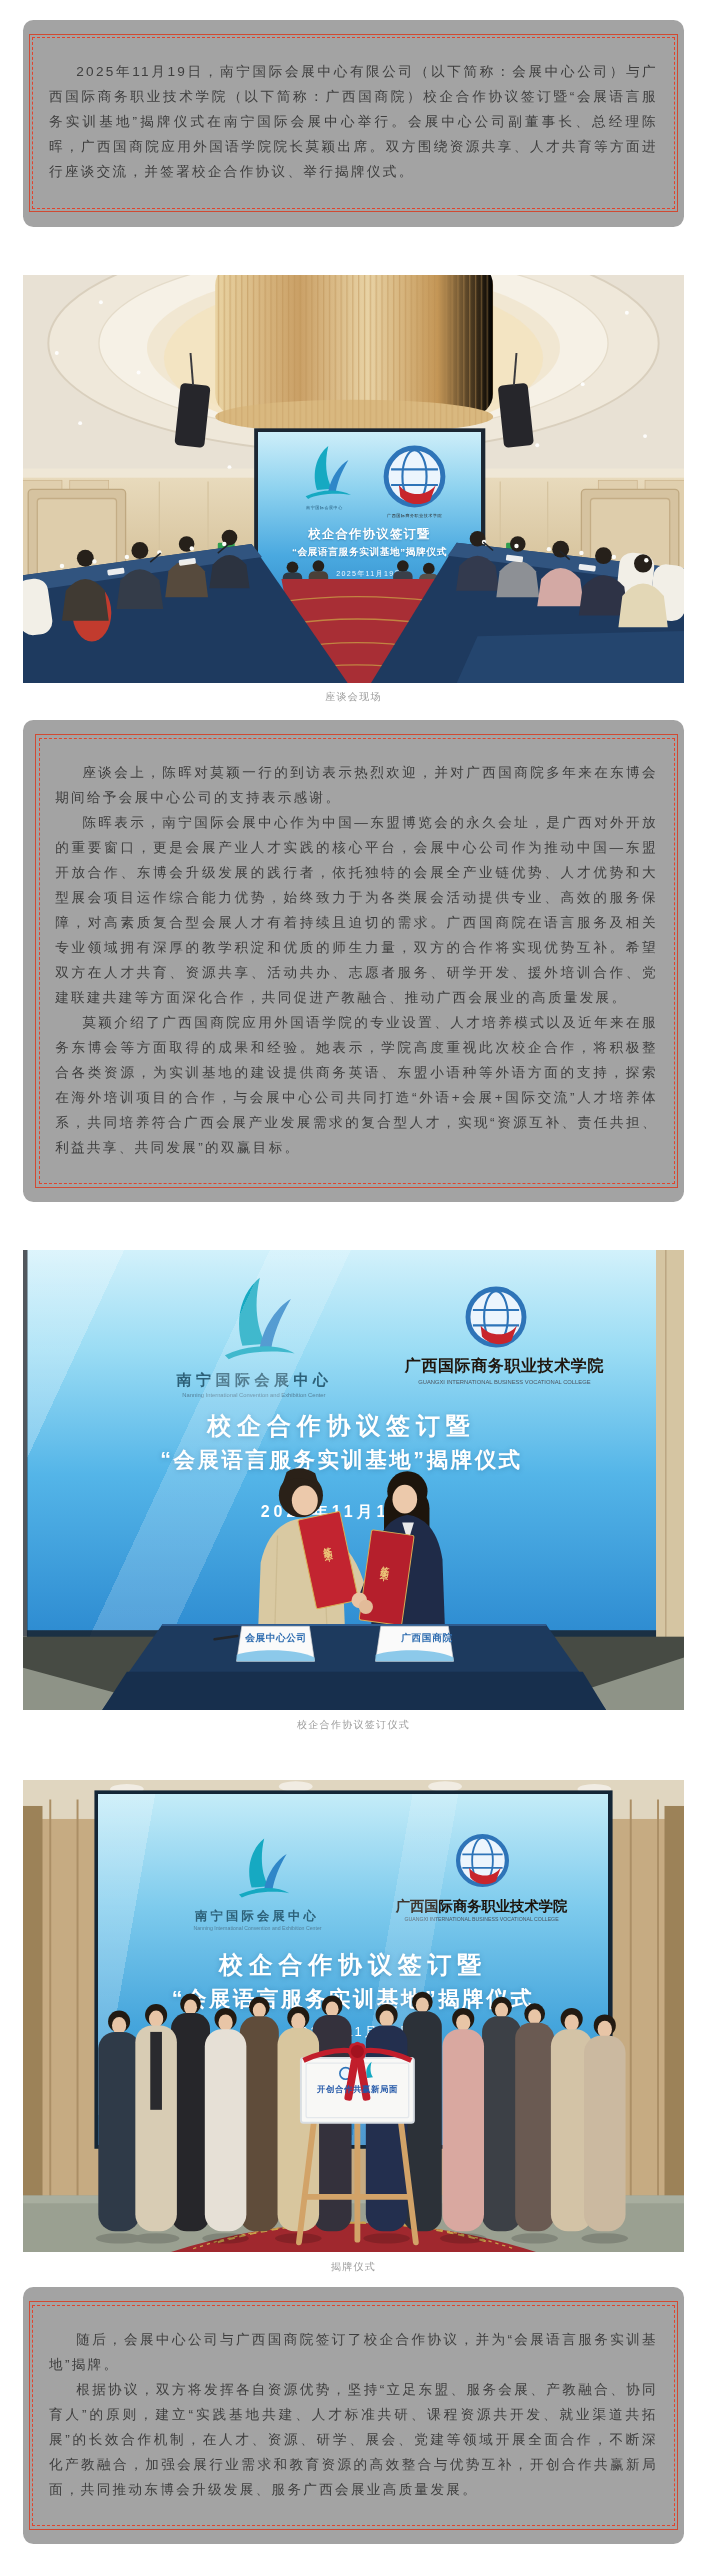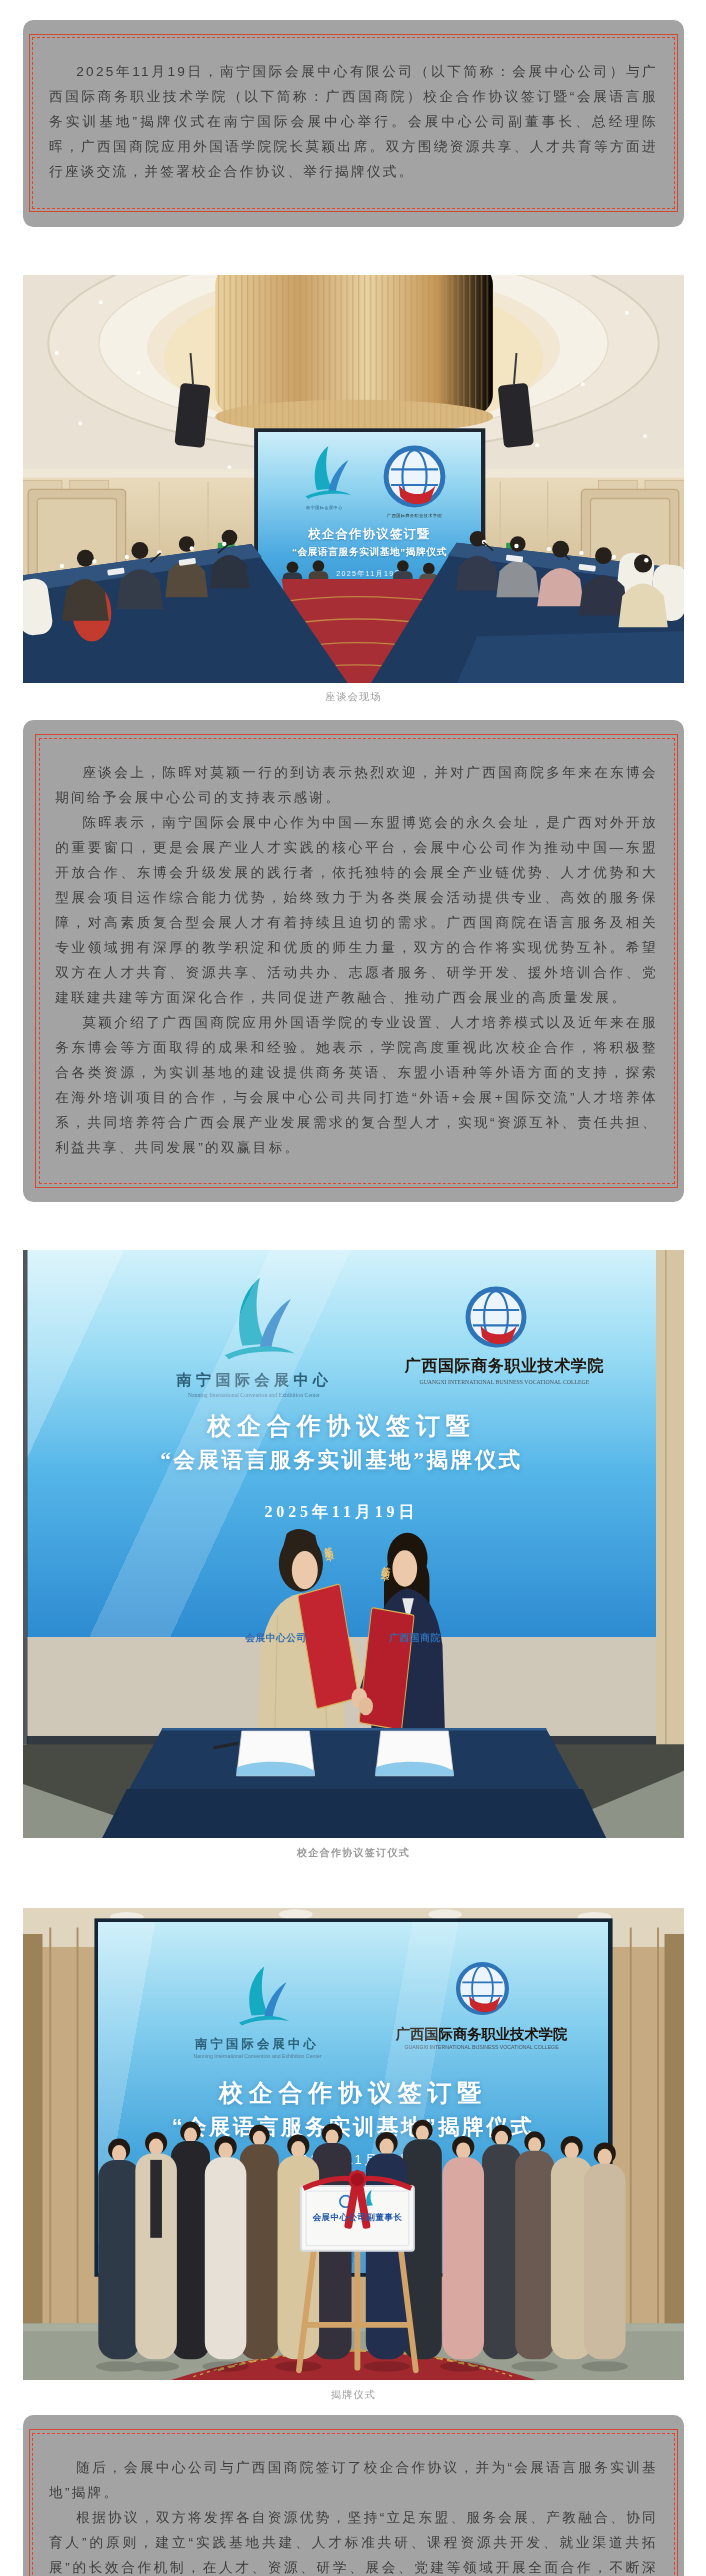--- a/index.html
+++ b/index.html
@@ -12,24 +12,24 @@
   .note-inner{border:1.3px solid #d04a33;}
   .note-dashed{border:0.6px dashed #e2432c;margin:2.6px;padding:21px 15.6px 23.4px;}
   .para{margin:0;text-indent:2em;font-size:13.6px;line-height:25px;letter-spacing:2.3px;text-align:justify;color:#3e3e3e;}
   .note--intro{margin:0 0 11px 0;}
   .note--talks{margin:0 0 11px 0;padding-left:12px;}
 
   
   .photo{position:relative;width:661px;overflow:hidden;background:#cfc7b8;margin-top:48px;}
   .photo svg{position:absolute;left:0;top:0;width:100%;height:100%;display:block;}
   .photo--symposium{height:408px;}
-  .photo--signing{height:588px;font-family:Liberation Serif, serif;}
+  .photo--signing{height:460px;}
   .photo--unveiling{height:472px;}
   .caption{text-align:center;font-size:10px;letter-spacing:1.3px;color:#9c9c9c;margin:7.8px 0 15.6px;}
-  .caption--mid{margin:7.8px 0 6.5px;font-weight:bold;}
+  .caption--mid{margin:7.8px 0 6.5px;}
   .caption--last{margin:7.8px 0 13px;}
   .abs{position:absolute;}
 
   
   .scr1{position:absolute;left:235px;top:157px;width:223px;height:190px;
         background:linear-gradient(180deg,#cdeef9 0%,#8ed2ef 30%,#4aa9e0 65%,#2f86c6 100%);
         box-shadow:0 0 0 2.6px #1c2733;display:flex;flex-direction:column;align-items:center;padding-top:9px;box-sizing:border-box;}
   .scr1-logos{display:flex;gap:19.5px;align-items:flex-start;}
   .mini-logo{display:flex;flex-direction:column;align-items:center;width:71px;}
   .mini-label{font-size:4.5px;color:#235a7a;letter-spacing:0.6px;margin-top:1.3px;white-space:nowrap;transform:scale(.9);}
@@ -347,21 +347,21 @@
 
       <polygon points="337,580 441,580 449,634 329,634" fill="#fafafa" stroke="#d9d9d9"></polygon>
       <path d="M329,624 C 360,614 420,614 449,628 L449,634 L329,634 Z" fill="#7fc3e8" opacity=".9"></path>
       <polygon points="551,580 655,580 663,634 543,634" fill="#fafafa" stroke="#d9d9d9"></polygon>
       <path d="M543,624 C 574,614 634,614 663,628 L663,634 L543,634 Z" fill="#7fc3e8" opacity=".9"></path>
       <line x1="295" y1="600" x2="330" y2="595" stroke="#23262b" stroke-width="4" stroke-linecap="round"></line>
     </svg>
     <div class="book-label" style="left:297px;top:291px;transform:rotate(-12deg);">签约本</div>
     <div class="book-label" style="left:357px;top:310px;transform:rotate(8deg);">签约本</div>
     <div class="tent-label" style="left:214px;top:382px;">会展中心公司</div>
-    <div class="tent-label" style="left:353px;top:382px;">广西国商院</div>
+    <div class="tent-label" style="left:365px;top:382px;">广西国商院</div>
   </figure>
   <figcaption class="caption caption--mid">校企合作协议签订仪式</figcaption>
 
   <figure class="photo photo--unveiling">
     <svg viewBox="0 0 1018 727" preserveAspectRatio="none">
       <rect x="0" y="0" width="1018" height="727" fill="#c6ab82"></rect>
       <rect x="0" y="0" width="1018" height="60" fill="#e0d6c0"></rect>
       <g fill="#fff" opacity=".55">
         <ellipse cx="160" cy="14" rx="26" ry="8"></ellipse>
           <ellipse cx="420" cy="10" rx="26" ry="8"></ellipse>
@@ -484,21 +484,21 @@
         <ellipse cx="515" cy="418" rx="15" ry="9" transform="rotate(0 515 418)"></ellipse>
         <ellipse cx="515" cy="418" rx="15" ry="9" transform="rotate(45 515 418)"></ellipse>
         <ellipse cx="515" cy="418" rx="15" ry="9" transform="rotate(90 515 418)"></ellipse>
         <ellipse cx="515" cy="418" rx="15" ry="9" transform="rotate(135 515 418)"></ellipse>
         <rect x="500" y="428" width="12" height="66" rx="4" transform="rotate(10 506 461)"></rect>
         <rect x="518" y="428" width="12" height="66" rx="4" transform="rotate(-10 524 461)"></rect>
       </g>
       <circle cx="515" cy="418" r="10" fill="#a3121f"></circle>
       <path d="M432,432 Q472,414 504,417 M598,432 Q558,414 526,417" stroke="#c21e2c" stroke-width="8" fill="none"></path>
     </svg>
-    <div class="p3-plaque-label">会展中心公司副董事长</div>
+    <div class="p3-plaque-label">开创合作共赢新局面</div>
   </figure>
   <figcaption class="caption caption--last">揭牌仪式</figcaption>
 
   <section class="note">
     <div class="note-inner">
       <div class="note-dashed">
         <p class="para">随后，会展中心公司与广西国商院签订了校企合作协议，并为“会展语言服务实训基地”揭牌。</p>
         <p class="para">根据协议，双方将发挥各自资源优势，坚持“立足东盟、服务会展、产教融合、协同育人”的原则，建立“实践基地共建、人才标准共研、课程资源共开发、就业渠道共拓展”的长效合作机制，在人才、资源、研学、展会、党建等领域开展全面合作，不断深化产教融合，加强会展行业需求和教育资源的高效整合与优势互补，开创合作共赢新局面，共同推动东博会升级发展、服务广西会展业高质量发展。</p>
       </div>
     </div>

